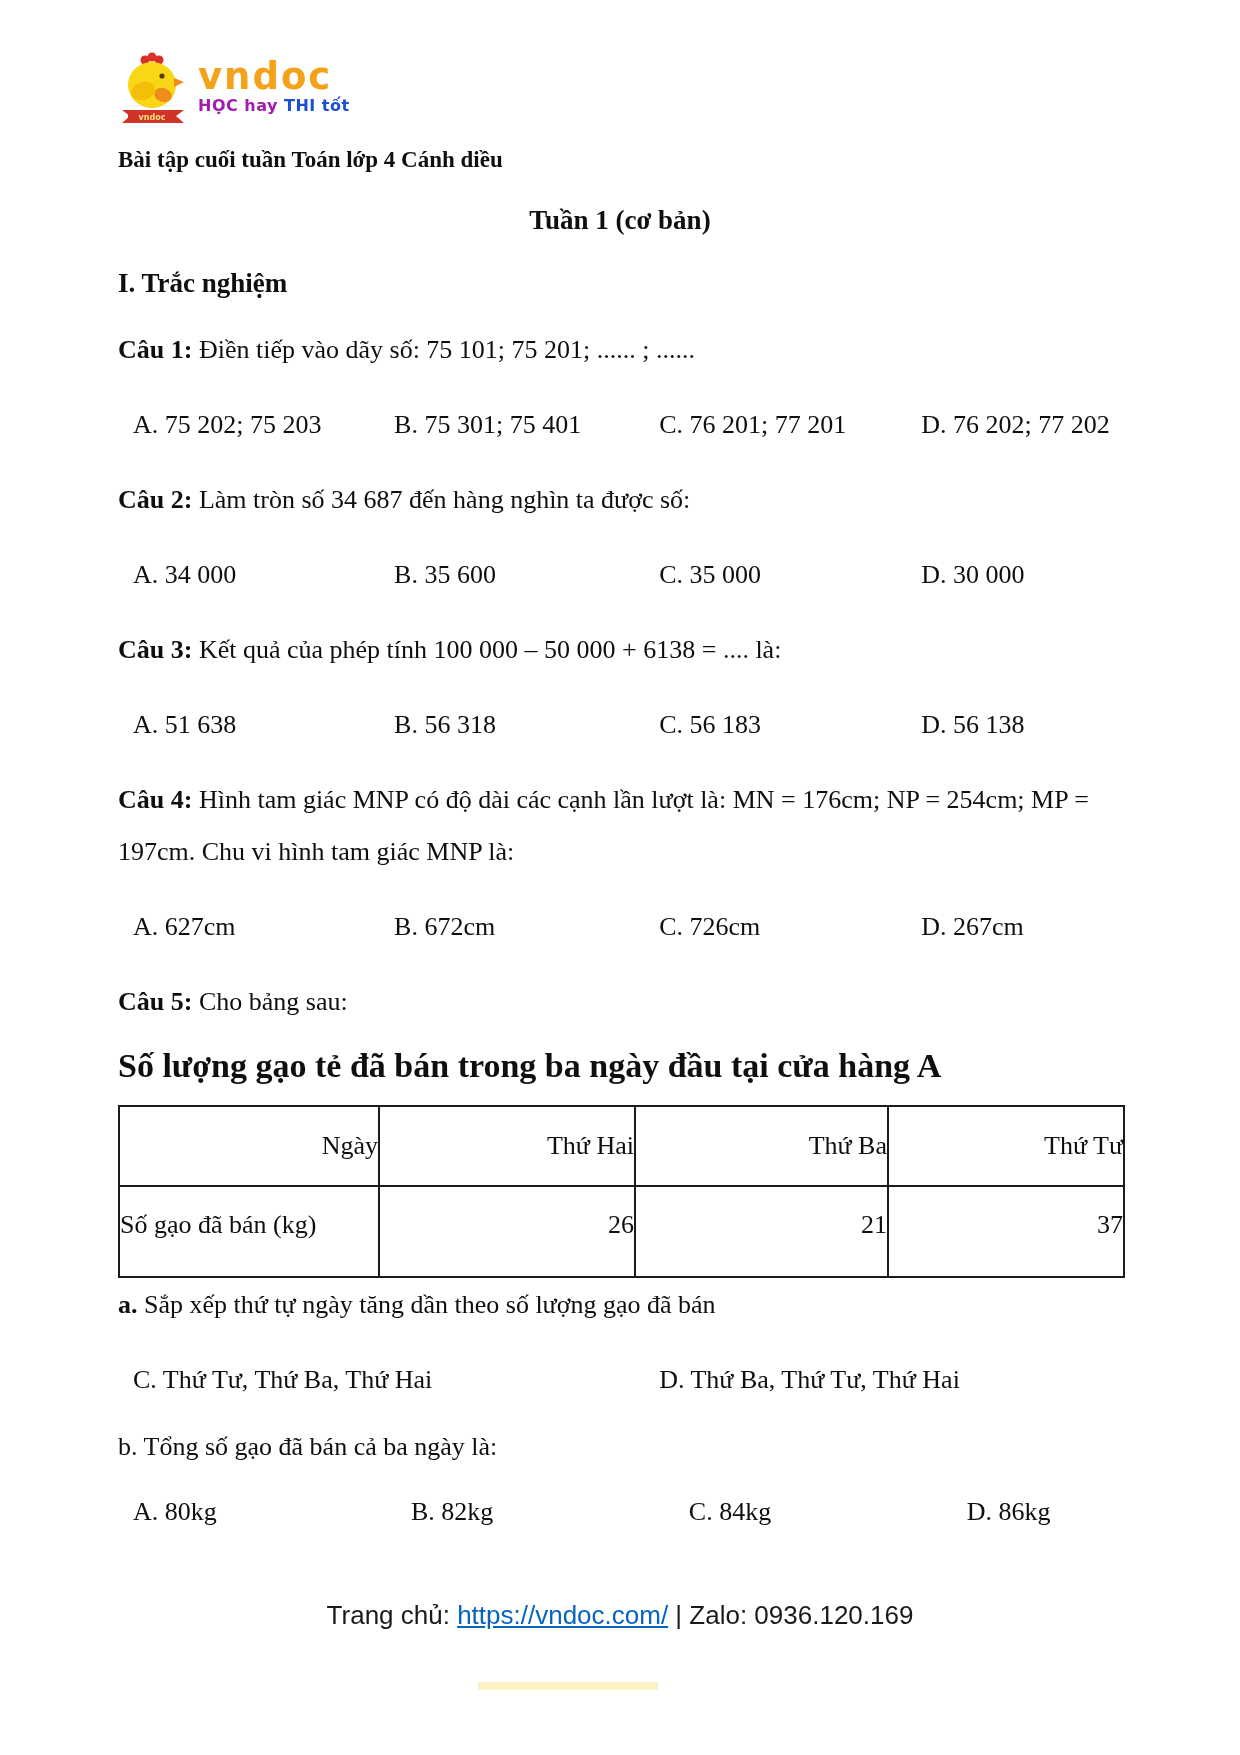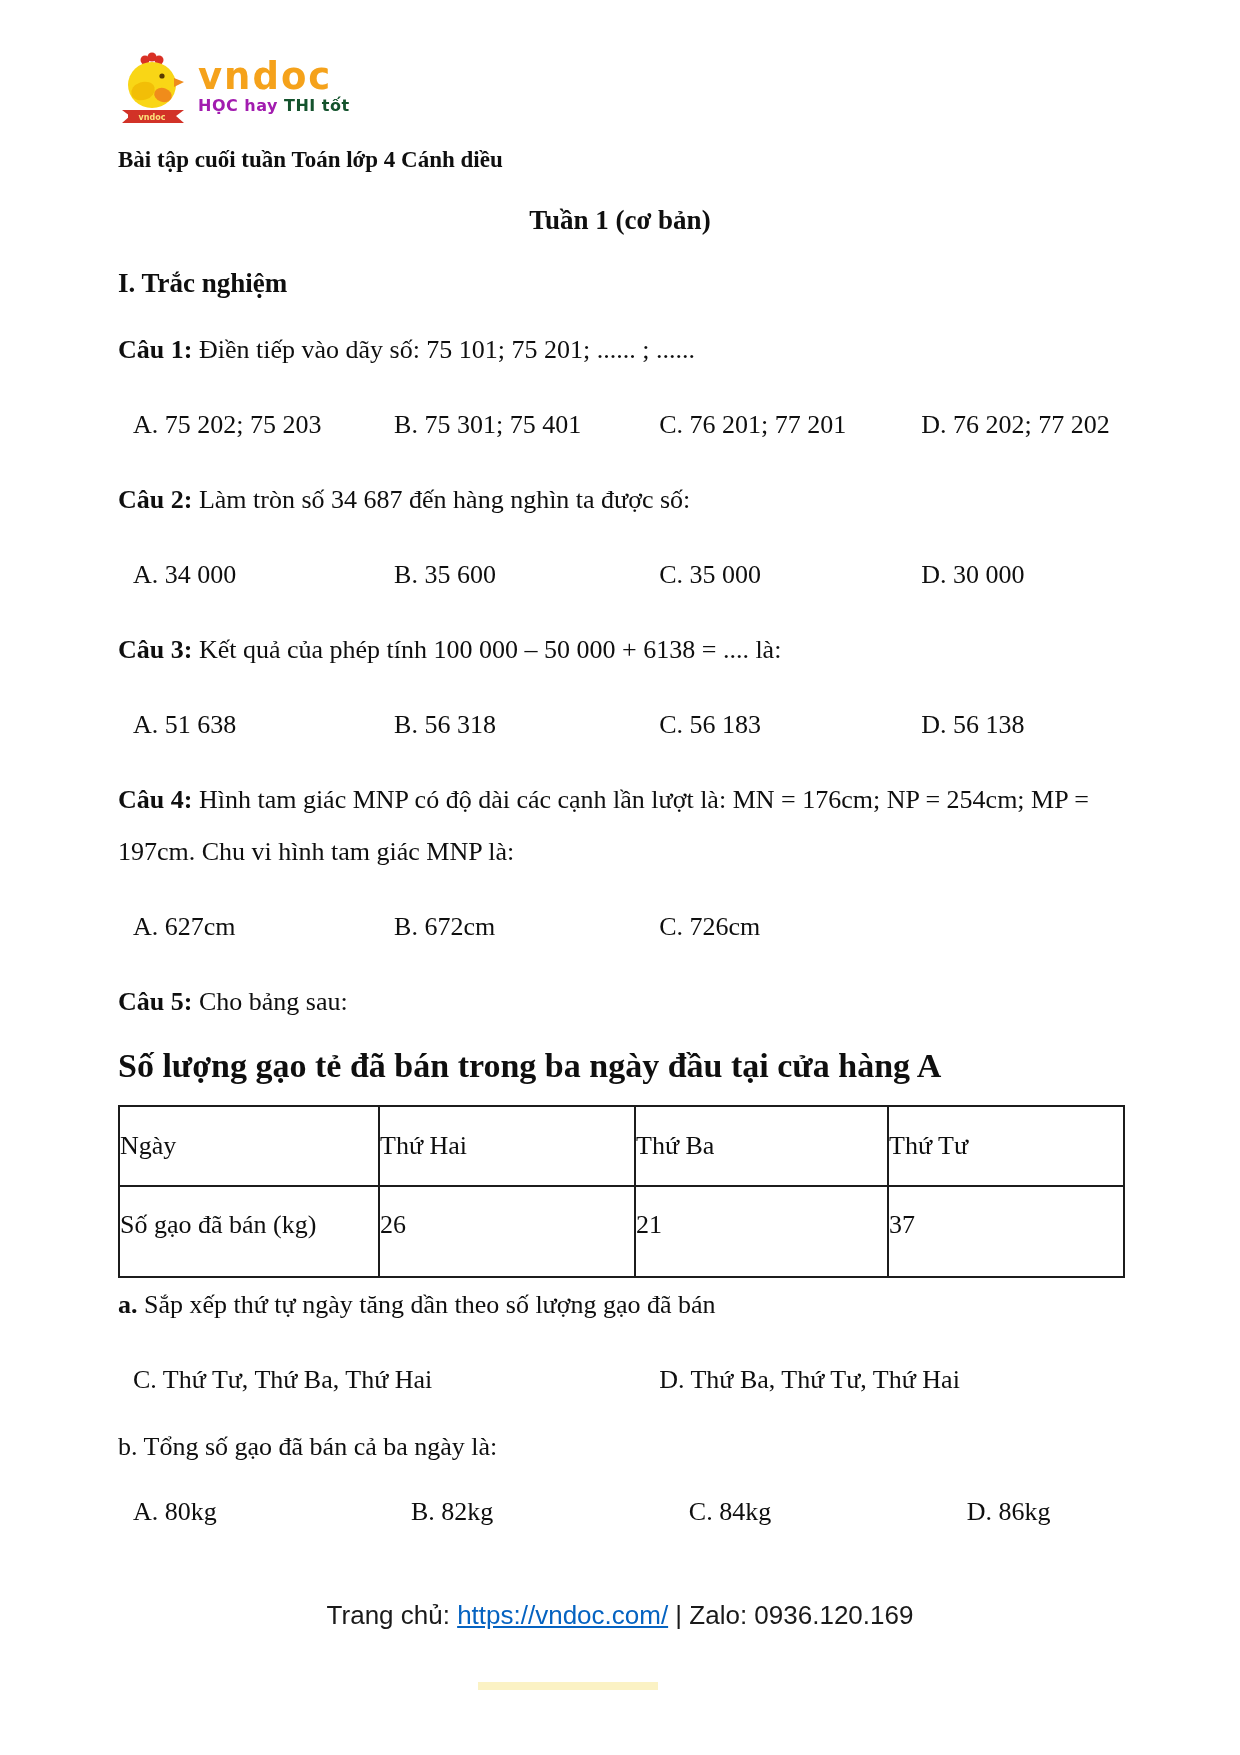--- a/index.html
+++ b/index.html
@@ -14,21 +14,21 @@
   
   .logo{position:absolute;left:118px;top:50px;display:flex;align-items:flex-start;gap:10px;}
   .logo-text{display:flex;flex-direction:column;padding-top:8px;}
   .wordmark{
     font-family:"DejaVu Sans", sans-serif;
     font-weight:bold;font-size:37px;line-height:38px;
     color:#F5A21B;letter-spacing:2px;
   }
   .tagline{font-family:"DejaVu Sans", sans-serif;font-weight:bold;font-size:16px;line-height:20px;letter-spacing:.5px;}
   .tg-green{color:#a21caf;}
-  .tg-red{color:#14532d;}
+  .tg-red{color:#1d4ed8;}
   
   .content{padding:134px 118px 0 118px;}
   p{margin:0;}
   .line{font-size:26px;line-height:52px;margin:0 0 23px;}
   .title{font-size:23px;font-weight:bold;text-align:left;line-height:52px;margin:0 0 8px;}
   .subtitle{font-size:27px;font-weight:bold;text-align:center;line-height:52px;margin:0 0 11px;}
   .sec{font-size:27px;font-weight:bold;line-height:52px;margin:0 0 15px;}
   .qlabel{font-weight:bold;}
   .opts{
     display:grid;
@@ -48,21 +48,21 @@
   table.rice{
     border-collapse:collapse;
     table-layout:fixed;
     width:1005px;
     margin:0 0 1px 0;
     font-size:26px;
   }
   table.rice th,table.rice td{
     border:2px solid #1c1c1c;
     font-weight:normal;
-    text-align:left;
+    text-align:right;
     vertical-align:middle;
     padding:0;
   }
   table.rice th{height:78px;}
   table.rice td{height:75px;padding-bottom:14px;}
   table.rice td.rowlab{text-align:left;}
   
   .footer{
     font-family:"Liberation Sans", sans-serif;
     font-size:26px;line-height:52px;
@@ -126,20 +126,21 @@
       <span>B. 56 318</span>
       <span>C. 56 183</span>
       <span>D. 56 138</span>
     </div>
 
     <p class="line"><span class="qlabel">Câu 4:</span> <span>Hình tam giác MNP có độ dài các cạnh lần lượt là: MN = 176cm; NP = 254cm; MP = 197cm. Chu vi hình tam giác MNP là:</span></p>
     <div class="opts g4">
       <span>A. 627cm</span>
       <span>B. 672cm</span>
       <span>C. 726cm</span>
+      <span>D. 267cm</span>
     </div>
 
     <p class="line mb12"><span class="qlabel">Câu 5:</span> <span>Cho bảng sau:</span></p>
 
     <p class="tbl-title">Số lượng gạo tẻ đã bán trong ba ngày đầu tại cửa hàng A</p>
 
     <table class="rice">
       <colgroup>
           <col style="width:260px">
           <col style="width:256px">

